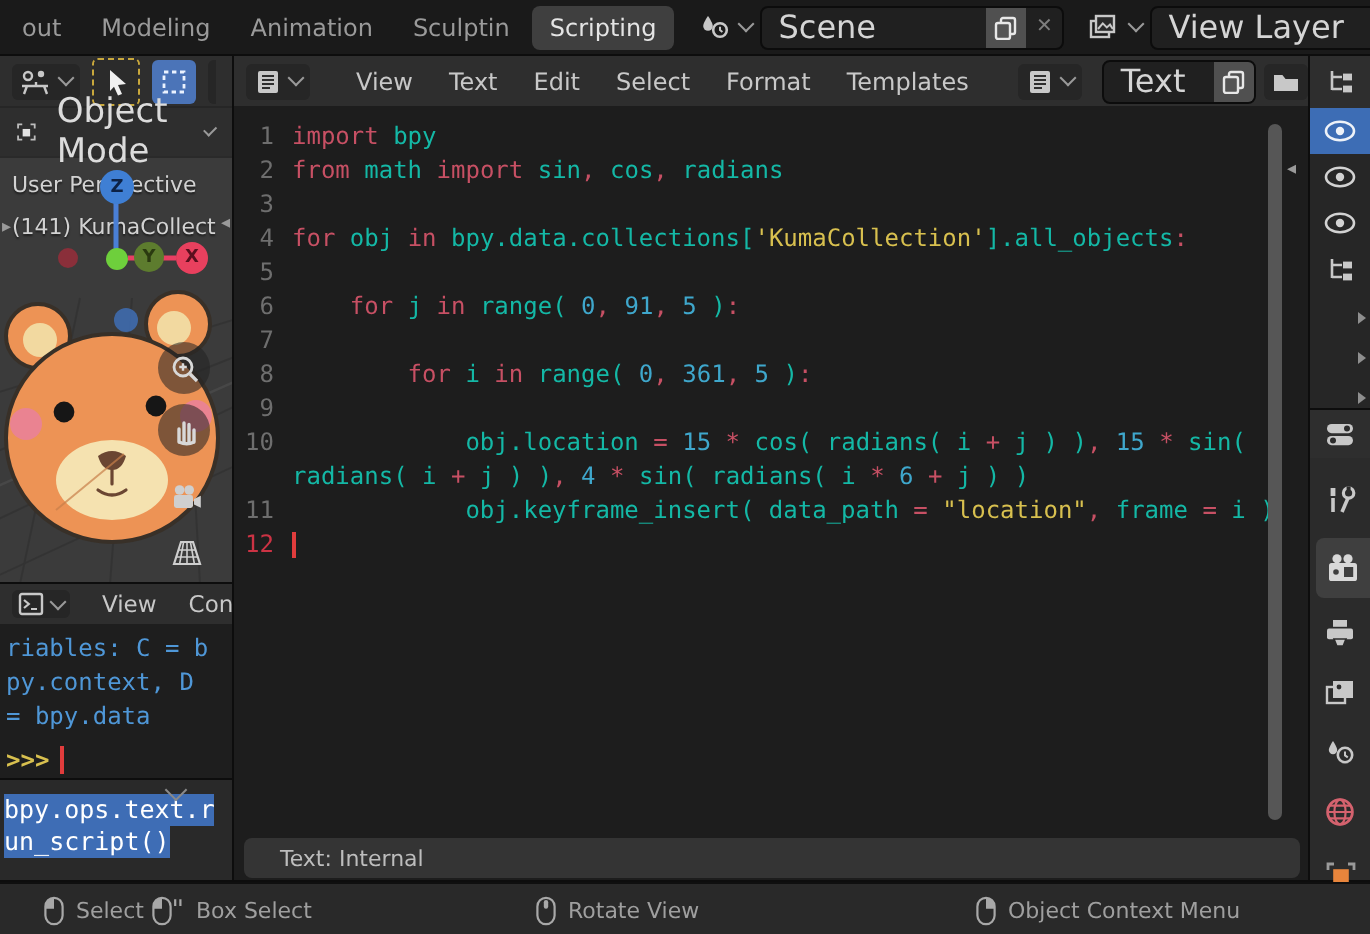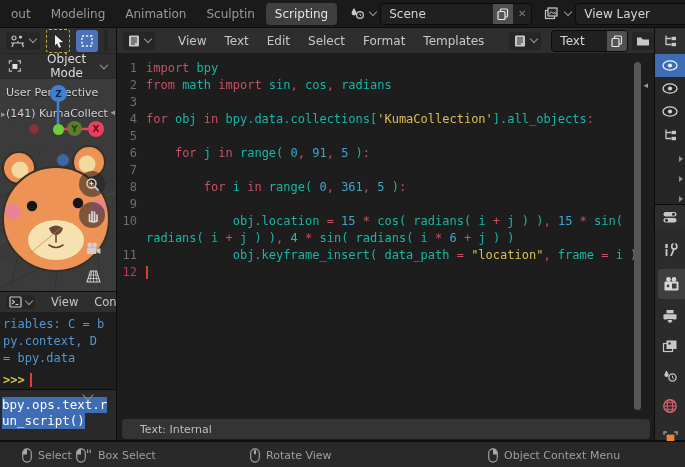--- a/index.html
+++ b/index.html
@@ -9,21 +9,21 @@
         border-bottom:1.4px solid #9a9a9a;transform:rotate(45deg);margin-left:4px;margin-top:-3px;
         vertical-align:middle;}
   
   #topbar{position:absolute;left:0;top:0;width:685px;height:27px;background:#1a1a1a;
           display:flex;align-items:center;}
   .ws-tab{font-size:12px;color:#9a9a9a;padding:4px 9px;border-radius:4px;margin-left:2px;white-space:nowrap;}
   .ws-tab.active{background:#3f3f3f;color:#e4e4e4;}
   .selector{display:flex;align-items:center;margin-left:12px;}
   .sel-field{display:flex;align-items:center;height:20px;background:#202020;border:1px solid #0c0c0c;
              border-radius:4px;margin-left:4px;overflow:hidden;}
-  .sel-field .val{font-size:12px;color:#d5d5d5;padding:0 8px;flex:1;white-space:nowrap;}
+  .sel-field .val{font-size:16px;color:#d5d5d5;padding:0 8px;flex:1;white-space:nowrap;}
   .btn-new{width:20px;height:20px;background:#505050;display:flex;align-items:center;justify-content:center;}
   .btn-x{width:18px;height:20px;display:flex;align-items:center;justify-content:center;
          color:#7e7e7e;font-size:10px;}
   
   .ed-header{background:#2e2e2e;display:flex;align-items:center;}
   .hdrbtn{display:flex;align-items:center;background:#262626;border-radius:3px;padding:2px 4px;margin-left:6px;}
   
   #viewport{position:absolute;left:0;top:28px;width:116px;height:263px;background:#3b3b3b;overflow:hidden;}
   #vp-h1{height:25px;border-bottom:1px solid #262626;}
   #vp-h2{height:24px;border-bottom:1px solid #2a2a2a;}
@@ -155,21 +155,21 @@
           </svg>
       </span>
       <span style="width:4px;height:22px;background:#262626;border-radius:3px 0 0 3px;margin-left:6px;"></span>
     </div>
     <div id="vp-h2" class="ed-header">
       <span style="display:flex;align-items:center;margin-left:8px;flex:1;">
         <svg width="15" height="14" viewBox="0 0 15 14">
             <path d="M1.5 4.5 v-3 h3 M10.5 1.5 h3 v3 M13.5 9.5 v3 h-3 M4.5 12.5 h-3 v-3" fill="none" stroke="#bdbdbd" stroke-width="1.3"></path>
             <rect x="4.8" y="4.8" width="5.4" height="5.4" fill="#e2e2e2"></rect>
           </svg>
-        <span style="font-size:12px;color:#dcdcdc;margin-left:10px;text-align:center;">Object Mode</span>
+        <span style="font-size:17px;color:#dcdcdc;margin-left:10px;">Object Mode</span>
         <i class="chev" style="margin-left:auto;margin-right:9px;"></i>
       </span>
     </div>
 
     <div id="vp-body">
 
       <svg width="116" height="213" style="position:absolute;left:0;top:0;">
         <g stroke="#333333" stroke-width="1" opacity="0.9">
           <line x1="-10" y1="120" x2="126" y2="78"></line>
             <line x1="-10" y1="150" x2="126" y2="96"></line>
@@ -489,21 +489,21 @@
       <span>Select</span>
     </div>
     <div class="sb-item" style="left:76px;">
       <svg width="16" height="15" viewBox="0 0 16 15">
           <rect x="0.7" y="0.9" width="8.6" height="13.2" rx="4.3" fill="none" stroke="#a8a8a8" stroke-width="1.1"></rect>
           <path d="M5 0.9 A4.3 4.3 0 0 0 0.7 5.2 V6.4 H5 Z" fill="#a8a8a8"></path>
           <path d="M11.6 1.6 v3.4 M14.2 1.6 v3.4" stroke="#a8a8a8" stroke-width="1.1"></path>
         </svg>
       <span>Box Select</span>
     </div>
-    <div class="sb-item" style="left:250px;justify-content:space-between;">
+    <div class="sb-item" style="left:268px;justify-content:space-between;">
       <svg width="10" height="15" viewBox="0 0 10 15">
           <rect x="0.7" y="0.9" width="8.6" height="13.2" rx="4.3" fill="none" stroke="#a8a8a8" stroke-width="1.1"></rect>
           <rect x="3.9" y="2" width="2.2" height="4.4" rx="1.1" fill="#a8a8a8"></rect>
         </svg>
       <span>Rotate View</span>
     </div>
     <div class="sb-item" style="left:488px;">
       <svg width="10" height="15" viewBox="0 0 10 15">
           <rect x="0.7" y="0.9" width="8.6" height="13.2" rx="4.3" fill="none" stroke="#a8a8a8" stroke-width="1.1"></rect>
           <path d="M5 0.9 A4.3 4.3 0 0 1 9.3 5.2 V6.4 H5 Z" fill="#a8a8a8"></path>

